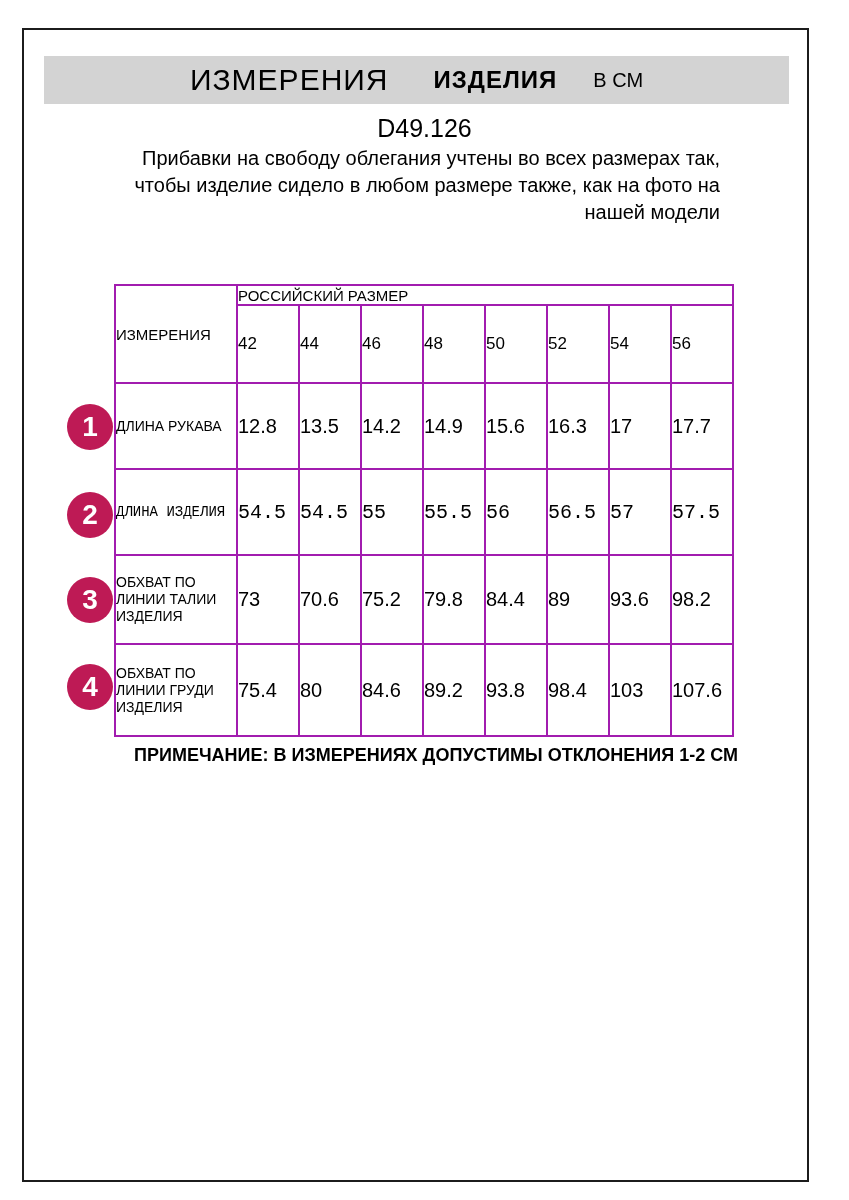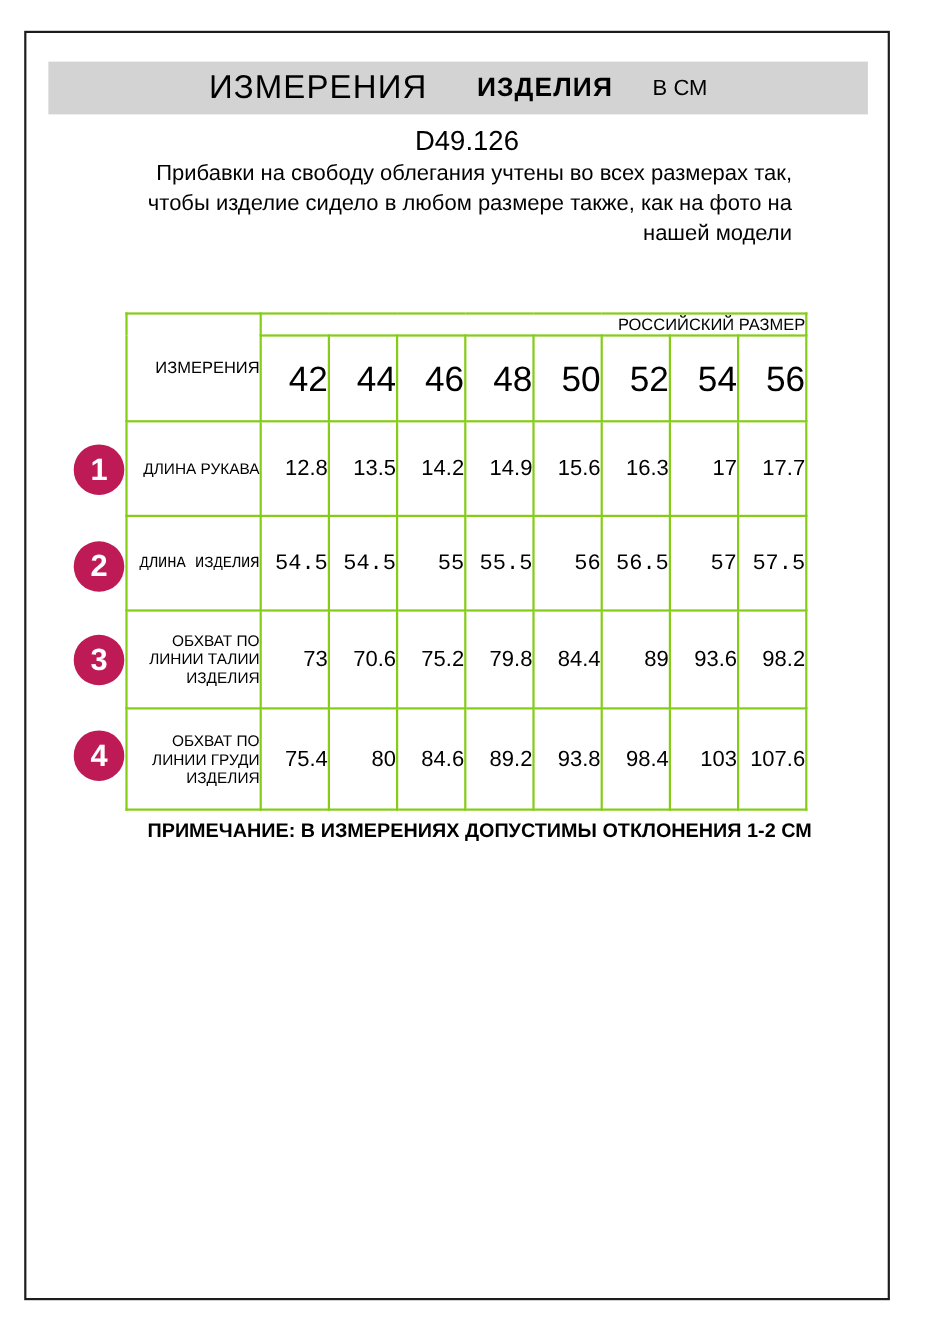--- a/index.html
+++ b/index.html
@@ -25,28 +25,28 @@
     position:absolute; top:114px; left:0; width:849px;
     text-align:center; font-size:25px;
   }
   .product-desc {
     position:absolute; top:145px; left:98px; width:622px;
     text-align:right; font-size:20px; line-height:27px;
   }
   .table-wrap { position:absolute; left:114px; top:284px; }
   table.size-table { border-collapse:collapse; table-layout:fixed; }
   .size-table td, .size-table th {
-    border:2px solid #84cc16; padding:0; text-align:right;
+    border:2px solid #a21caf; padding:0; text-align:left;
     vertical-align:middle; font-weight:normal; box-sizing:border-box;
   }
   .col-label { width:122px; }
   .col-size  { width:62px; }
   .rr-header  { height:20px; font-size:15px; }
   .measure-header { font-size:15px; }
-  .size-cell { height:78px; font-size:32px; font-weight:bold; }
+  .size-cell { height:78px; font-size:17px; font-weight:bold; }
   .row-label { font-size:14px; line-height:17px; padding:0 5px; }
   .row-val   { font-size:20px; }
   .badge {
     position:absolute; left:67px; width:46px; height:46px; border-radius:50%;
     background:var(--badge, #BE1A55); color:#fff;
     font-weight:bold; font-size:28px;
     display:flex; align-items:center; justify-content:center;
   }
   .badge-1 { top:404px; } .badge-2 { top:492px; }
   .badge-3 { top:577px; } .badge-4 { top:664px; }

